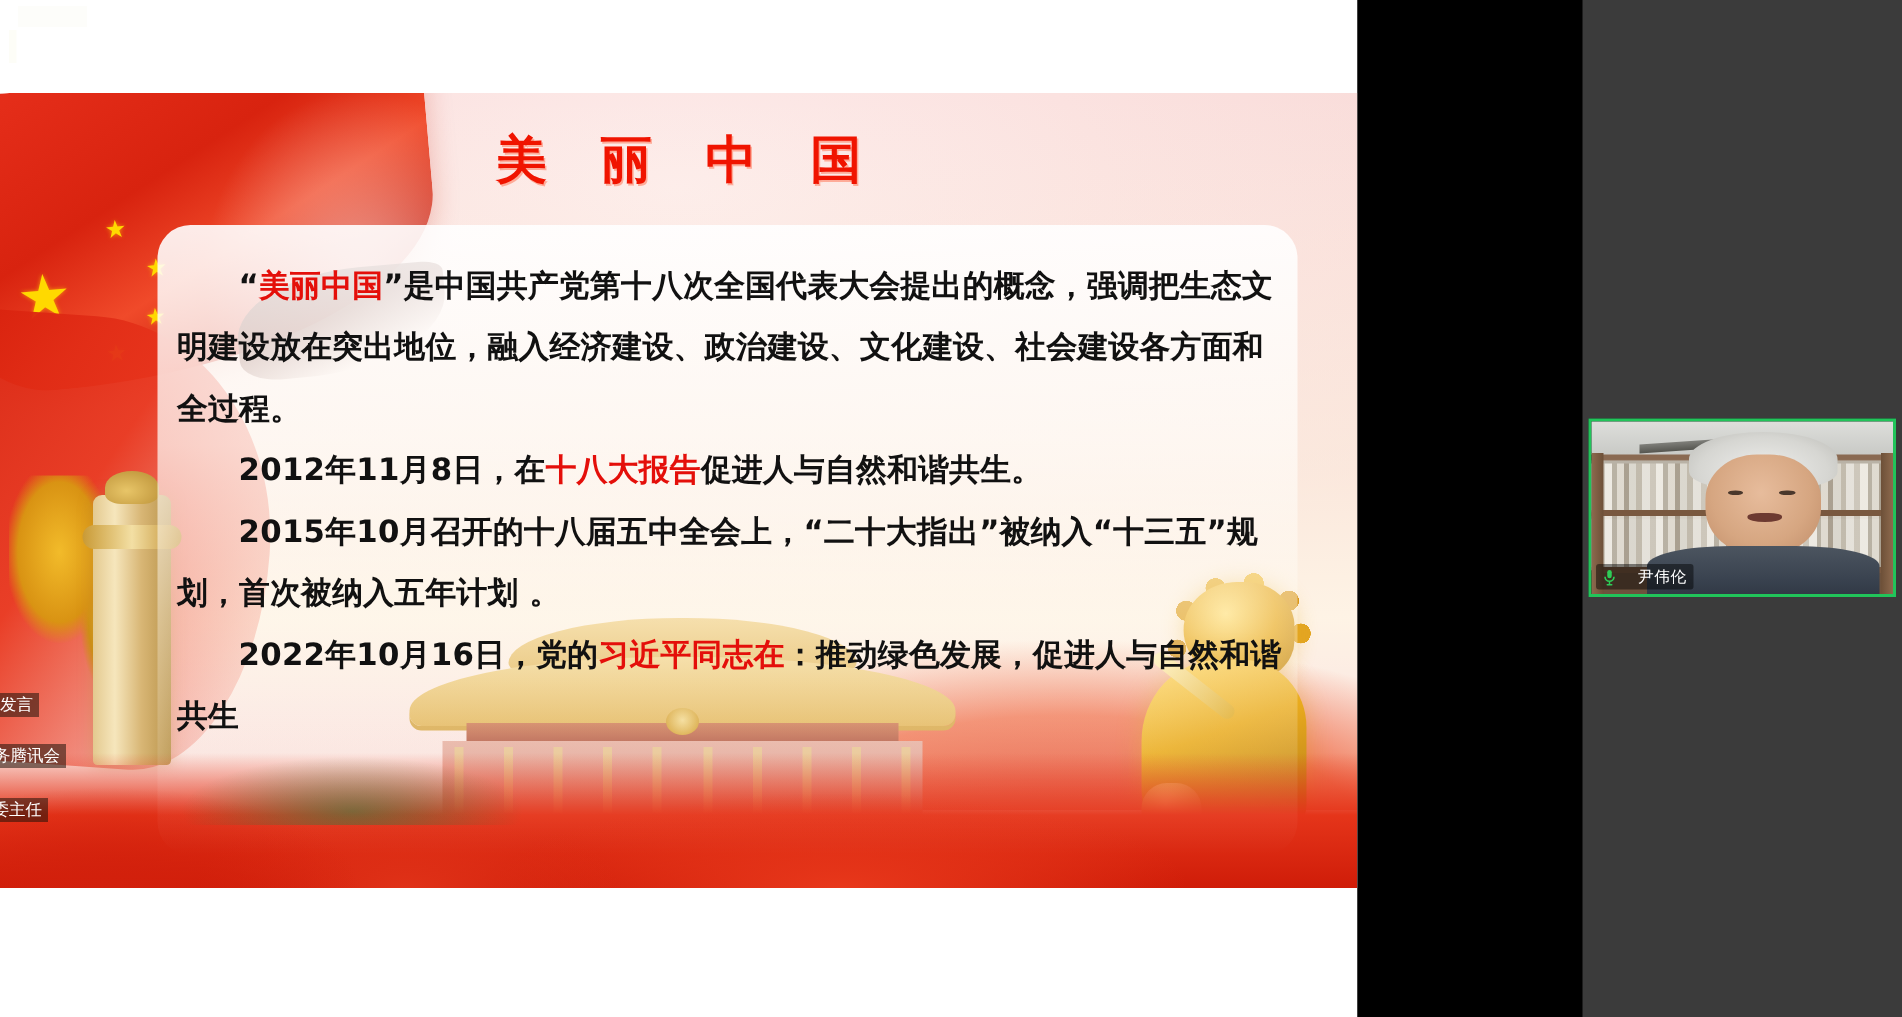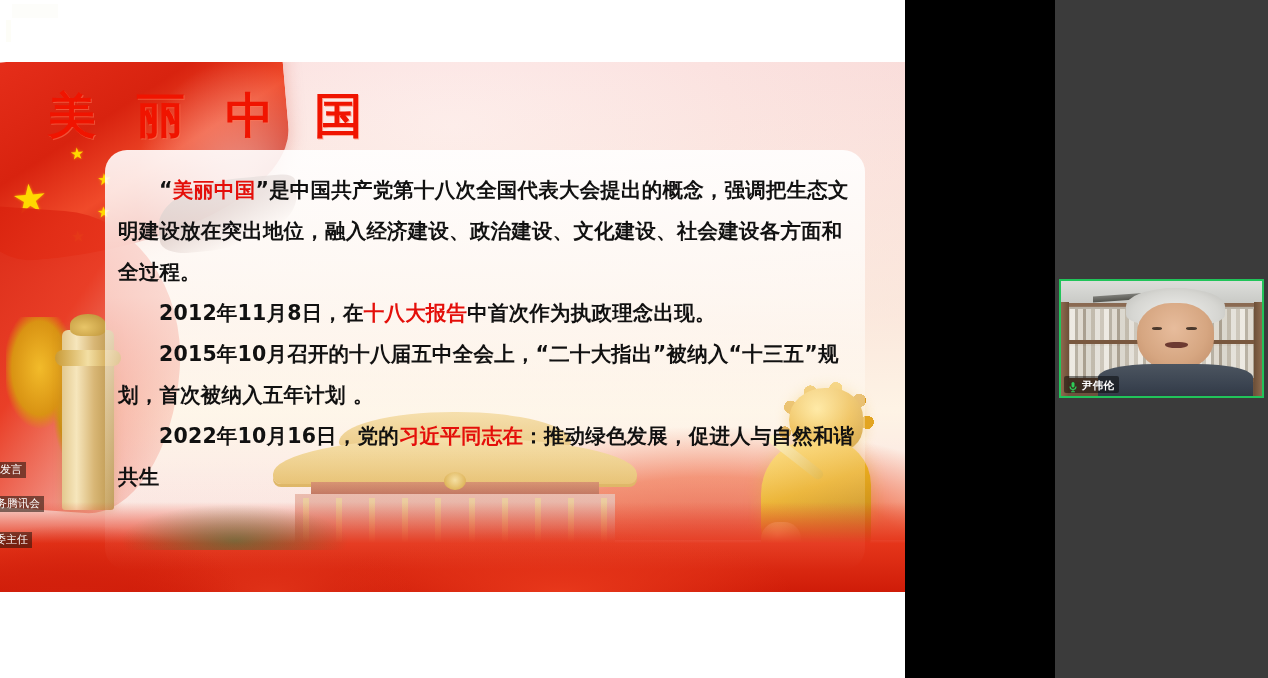--- a/index.html
+++ b/index.html
@@ -201,26 +201,25 @@
   }
   .lion .base:after{
     content:""; position:absolute; left:6px; top:8px; right:6px; height:12px;
     background:repeating-linear-gradient(90deg,#f3d37a 0 6px, #bd8a1e 6px 12px);
     opacity:.7;
   }
 
   
   #slide-title {
     position:absolute; left:0; right:0; top:22px;
-    text-align:left; z-index:6;
+    text-align:center; z-index:6;
     font-family:"DejaVu Sans",sans-serif;
-    font-size:48px; font-weight:bold; color:#f01400;
+    font-size:34px; font-weight:bold; color:#f01400;
     letter-spacing:12px; text-indent:12px;
     text-shadow:1px 1px 0 rgba(255,120,90,.55);
-    padding-left:36px;
   }
 
   
   #content-card {
     position:absolute; left:105px; top:88px; width:760px; height:420px;
     background:linear-gradient(180deg, rgba(255,255,255,.90) 0%, rgba(255,252,248,.72) 35%,
                 rgba(255,250,240,.38) 62%, rgba(255,255,255,.08) 88%, rgba(255,255,255,0) 100%);
     border-radius:22px;
     z-index:4;
   }
@@ -301,23 +300,23 @@
     position:absolute; left:36%; top:58%; width:30%; height:9%;
     background:#6d3a31; border-radius:40% 40% 52% 52%;
   }
   .cam .shirt {
     position:absolute; left:-34%; top:70%; width:168%; height:34%;
     background:linear-gradient(180deg,#4c5560 0%,#3a4350 60%,#2e3642 100%);
     border-radius:36% 36% 0 0;
   }
   #name-badge {
     position:absolute; left:3px; bottom:3px; height:17px;
-    display:flex; align-items:flex-end; gap:3px;
+    display:flex; align-items:center; gap:13px;
     padding:0 5px 0 3px;
-    background:rgba(0,0,0,.46); border-radius:2px;font-weight:bold;
+    background:rgba(0,0,0,.46); border-radius:2px;
   }
   #mic-icon { width:12px; height:12px; display:block; }
   #name-label {
     font-family:"DejaVu Sans",sans-serif;
     font-size:10.5px; color:#fff; white-space:nowrap; letter-spacing:.3px;
   }
 
   
   .edge-chip {
     position:absolute; z-index:9;
@@ -405,21 +404,21 @@
 
       <div id="content-card"></div>
 
       <div id="slide-title">美 丽 中 国</div>
 
       <div id="slide-body">
         <p>
           <span>“</span><span class="hl">美丽中国</span><span>”是中国共产党第十八次全国代表大会提出的概念，强调把生态文明建设放在突出地位，融入经济建设、政治建设、文化建设、社会建设各方面和全过程。</span>
         </p>
         <p>
-          <span>2012年11月8日，在</span><span class="hl">十八大报告</span><span>中首次作为执政理念出现。</span>
+          <span>2012年11月8日，在</span><span class="hl">十八大报告</span><span>促进人与自然和谐共生。</span>
         </p>
         <p>
           <span>2015年10月召开的十八届五中全会上，“二十大指出”被纳入“十三五”规划，首次被纳入五年计划 。</span>
         </p>
         <p>
           <span>2022年10月16日，党的</span><span class="hl">习近平同志在</span><span>：推动绿色发展，促进人与自然和谐共生</span>
         </p>
       </div>
     </div>
 

